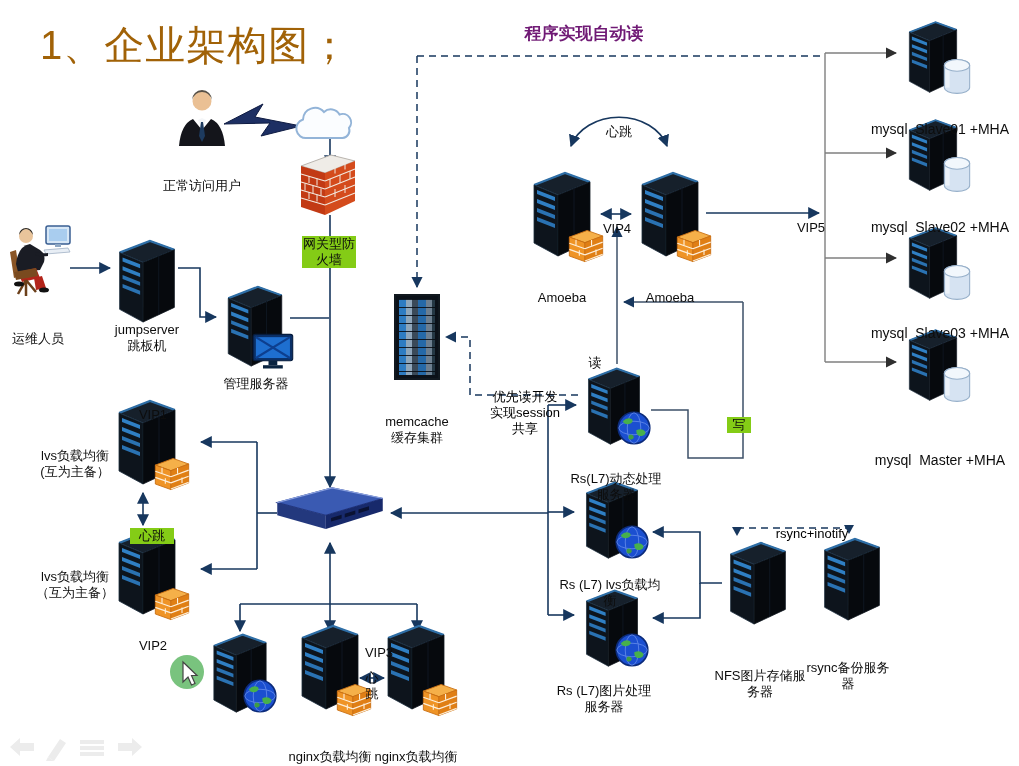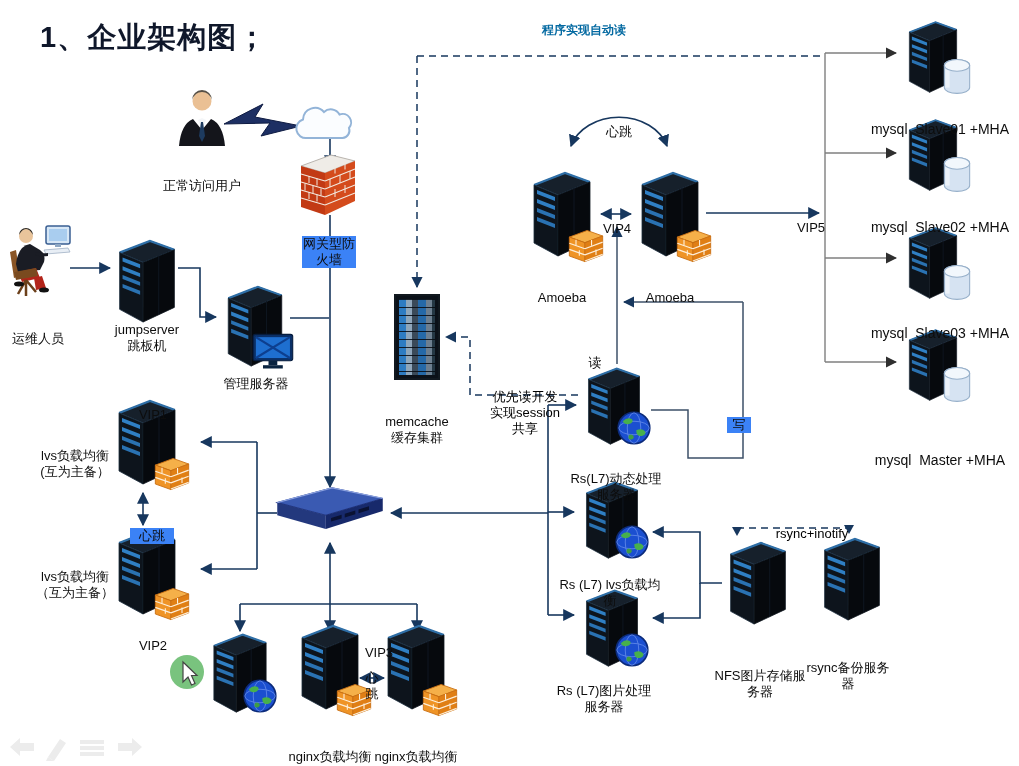--- a/index.html
+++ b/index.html
@@ -2,26 +2,26 @@
 <html><head>
 <meta charset="utf-8">
 <style>
   html,body{margin:0;padding:0;background:#fff;}
   #stage{position:relative;width:1019px;height:766px;background:#ffffff;overflow:hidden;
          font-family:"Liberation Sans","DejaVu Sans",sans-serif;}
   #wires{position:absolute;left:0;top:0;}
   .icon{position:absolute;}
   .lbl{position:absolute;font-weight:normal;font-size:13px;line-height:1.22;color:#0d0d0d;
        text-align:center;margin-top:28px;}
-  .whitebg{background:#3b82f6;padding:0 1px;}
+  .whitebg{background:#84cc16;padding:0 1px;}
   .red{color:#000000;}
-  .title{position:absolute;left:40px;top:18px;font-weight:bold;font-size:29px;color:#0f172a;
+  .title{position:absolute;left:40px;top:18px;font-weight:normal;font-size:40px;color:#a16207;
          letter-spacing:1px;}
   .note-top{position:absolute;left:518px;top:22px;width:132px;text-align:center;
-            font-weight:bold;font-size:12px;color:#0369a1;}
+            font-weight:bold;font-size:17px;color:#701a75;}
   .mysql-lbl{white-space:pre;font-size:14px;}
   .memcache{position:absolute;left:394px;top:294px;width:46px;height:86px;
     border:2px solid #11181f;box-sizing:border-box;box-shadow:inset 0 0 0 3px #0b1119;
     background:
       repeating-linear-gradient(180deg, rgba(6,10,16,0) 0 3px, rgba(6,10,16,.85) 3px 4.5px, rgba(6,10,16,0) 4.5px 8px),
       repeating-linear-gradient(90deg,#2e7cc2 0 10px,#8fa6ba 10px 16px,#3a4a59 16px 22px,#2569a8 22px 30px,#6d7f90 30px 36px,#243744 36px 46px);}
   .vtext{width:16px;}
 </style>
 </head>
 <body>

